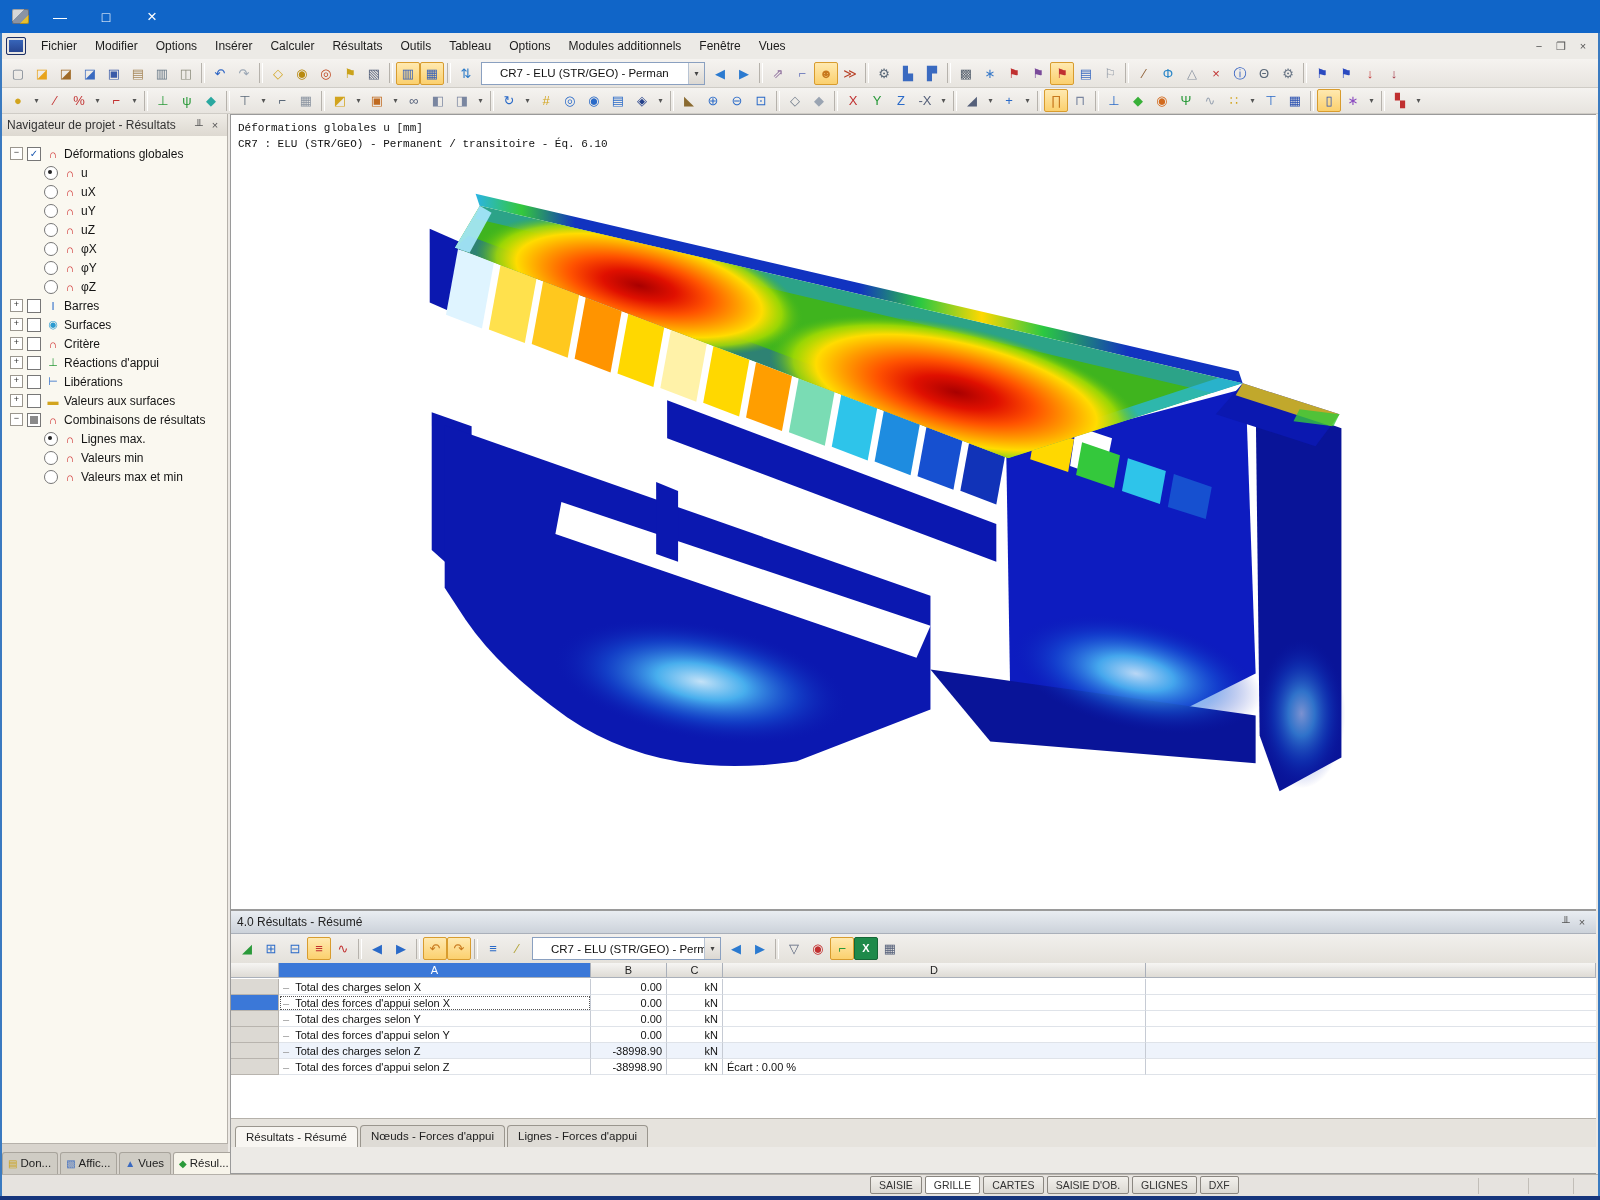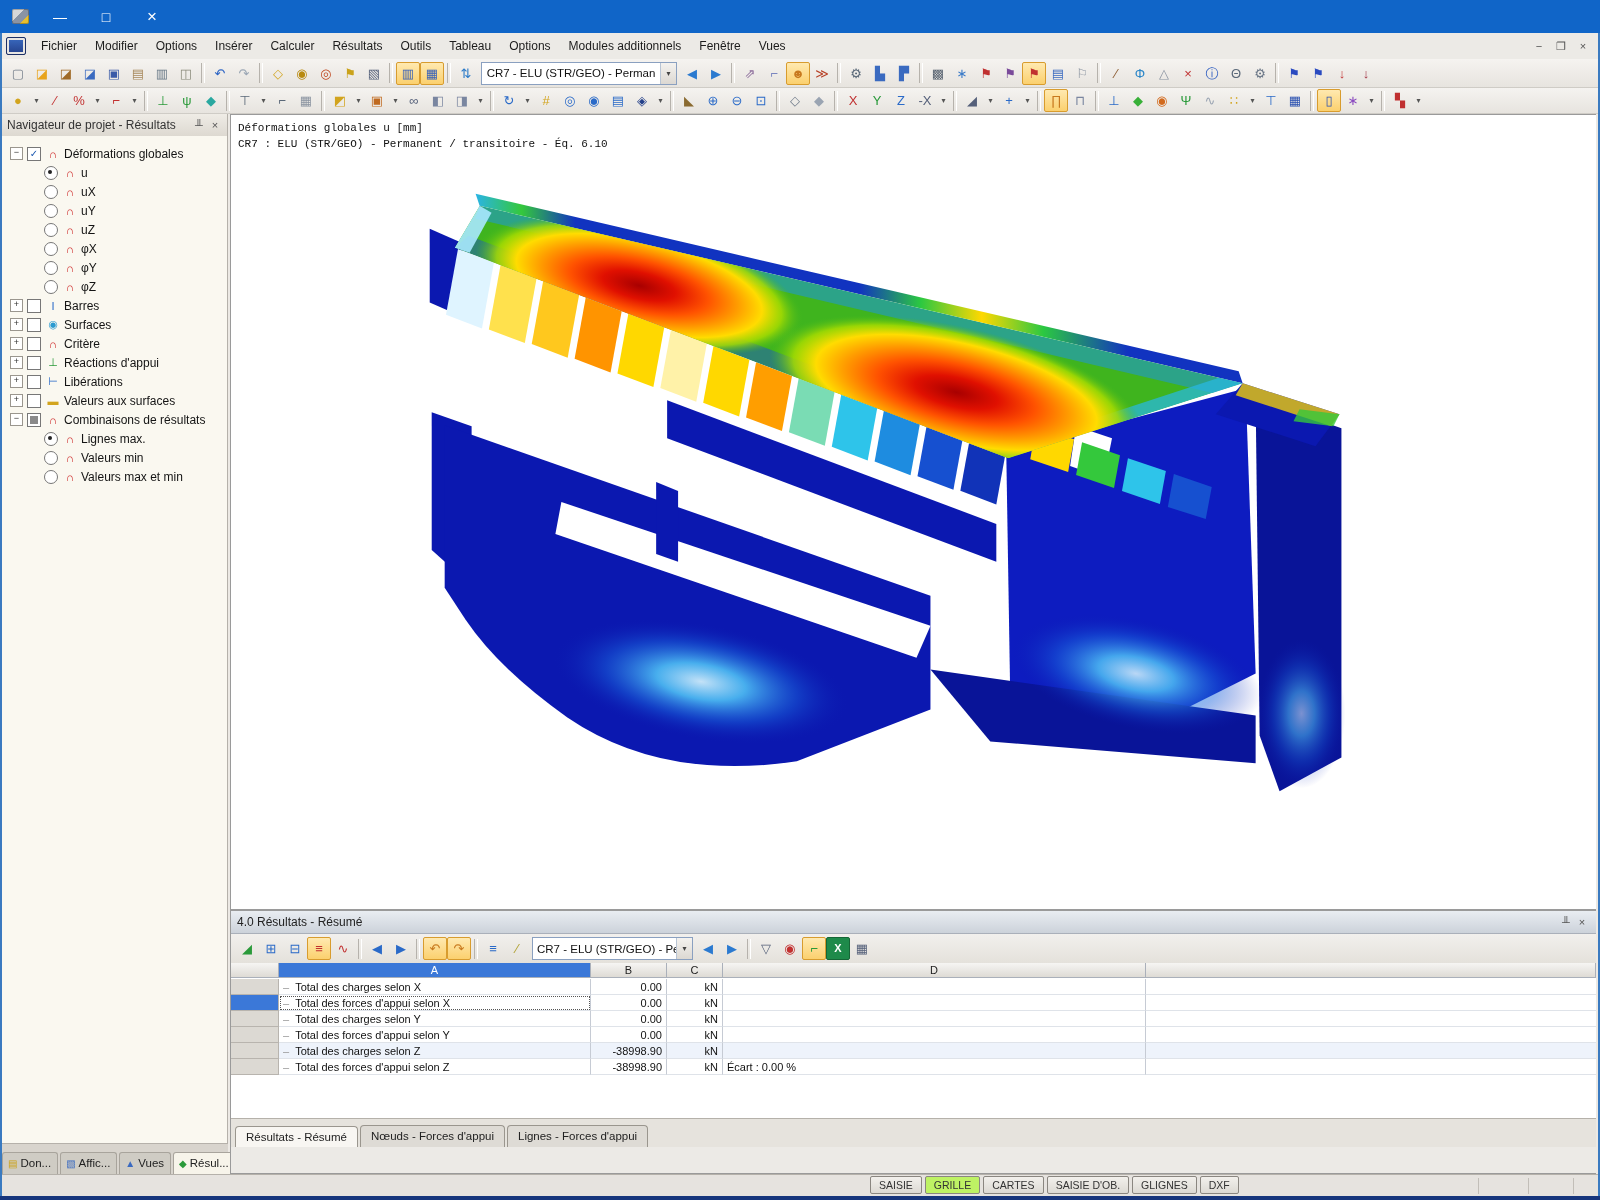--- a/index.html
+++ b/index.html
@@ -31,21 +31,21 @@
   #tb2{top:88px;height:26px;}
   .tbi{width:22px;height:21px;display:flex;align-items:center;justify-content:center;
        font-size:13px;line-height:1;border:1px solid transparent;border-radius:2px;flex:none;cursor:default;}
   .tbi.act{background:linear-gradient(#ffe9b0,#fbd06e);border-color:#d89c2e;}
   .tbi.excel{background:#1e8a4a;border-color:#156636;font-weight:bold;font-size:11px;}
   .tbi.caret{width:11px;font-size:8px;color:#555;}
   .sep{width:2px;height:20px;border-left:1px solid #b6b2ac;border-right:1px solid #fff;
        margin:0 3px;flex:none;}
   .combo{display:flex;align-items:center;height:21px;background:#fff;border:1px solid #8aa0c0;
          flex:none;margin:0 3px;}
-  .combo .val{font-size:11.5px;padding:0 4px;white-space:nowrap;overflow:hidden;color:#111;text-align:center;}
+  .combo .val{font-size:11.5px;padding:0 18px;white-space:nowrap;overflow:hidden;color:#111;}
   .combo .cbtn{width:15px;height:100%;border-left:1px solid #b8c4d4;flex:none;
          background:linear-gradient(#f4f2ef,#dcd8d2);display:flex;align-items:center;justify-content:center;
          font-size:8px;color:#444;}
   #tb1-combo .val{width:170px;}
   #btb-combo .val{width:135px;}
   
   #navpanel{position:absolute;left:0;top:114px;width:228px;height:1060px;background:#f7f4ea;
             border-right:1px solid #b5b1aa;box-sizing:border-box;}
   #navhdr{height:22px;background:linear-gradient(#efece6,#ddd9d1);border-bottom:1px solid #c6c2ba;
           display:flex;align-items:center;font-size:12px;color:#333;padding:0 4px 0 7px;}
@@ -115,21 +115,21 @@
   .rtab{font-size:11.5px;color:#222;background:#dedbd5;border:1px solid #9a968e;border-bottom:none;
         padding:4px 10px 5px;border-radius:4px 4px 0 0;margin-right:2px;}
   .rtab.act{background:#f8f6f2;position:relative;top:1px;}
   #resfill{position:absolute;left:0;bottom:0;right:0;height:26px;background:#eceae6;}
   
   #statusbar{position:absolute;left:0;top:1174px;width:1600px;height:22px;background:#e6e3df;
              border-top:1px solid #b5b1aa;display:flex;align-items:center;font-size:10.5px;color:#333;}
   #sbtns{position:absolute;left:870px;top:1px;display:flex;gap:3px;}
   .sbtn{border:1px solid #8a8680;background:linear-gradient(#f2f0ec,#dcd9d3);padding:2px 8px;
         border-radius:2px;white-space:nowrap;}
-  .sbtn.act{background:#bef264;}
+  .sbtn.act{background:#ffffff;}
   .spanel{width:44px;height:16px;border-left:1px solid #c2beb8;margin-left:8px;}
   #botframe{position:absolute;left:0;top:1196px;width:1600px;height:4px;background:#16357c;}
   .sideframe{position:absolute;top:33px;bottom:4px;width:2px;background:#3a7ac0;}
 </style>
 </head>
 <body>
 
 <div id="titlebar">
   <span class="applogo"></span>
   <span class="wbtn">—</span>

